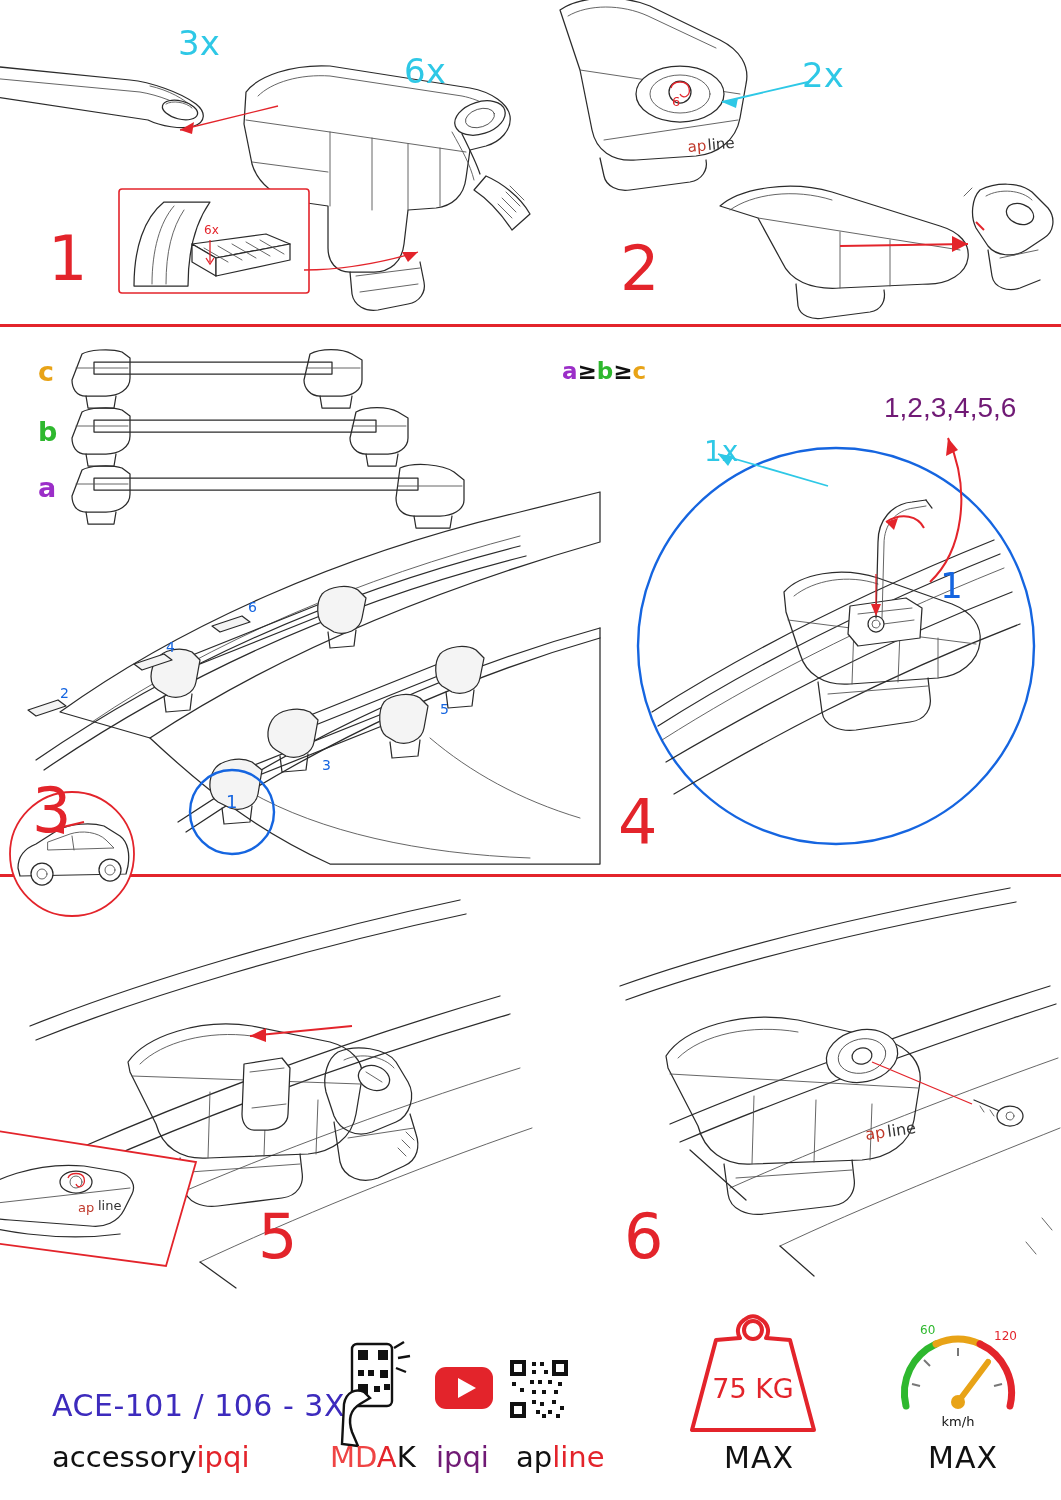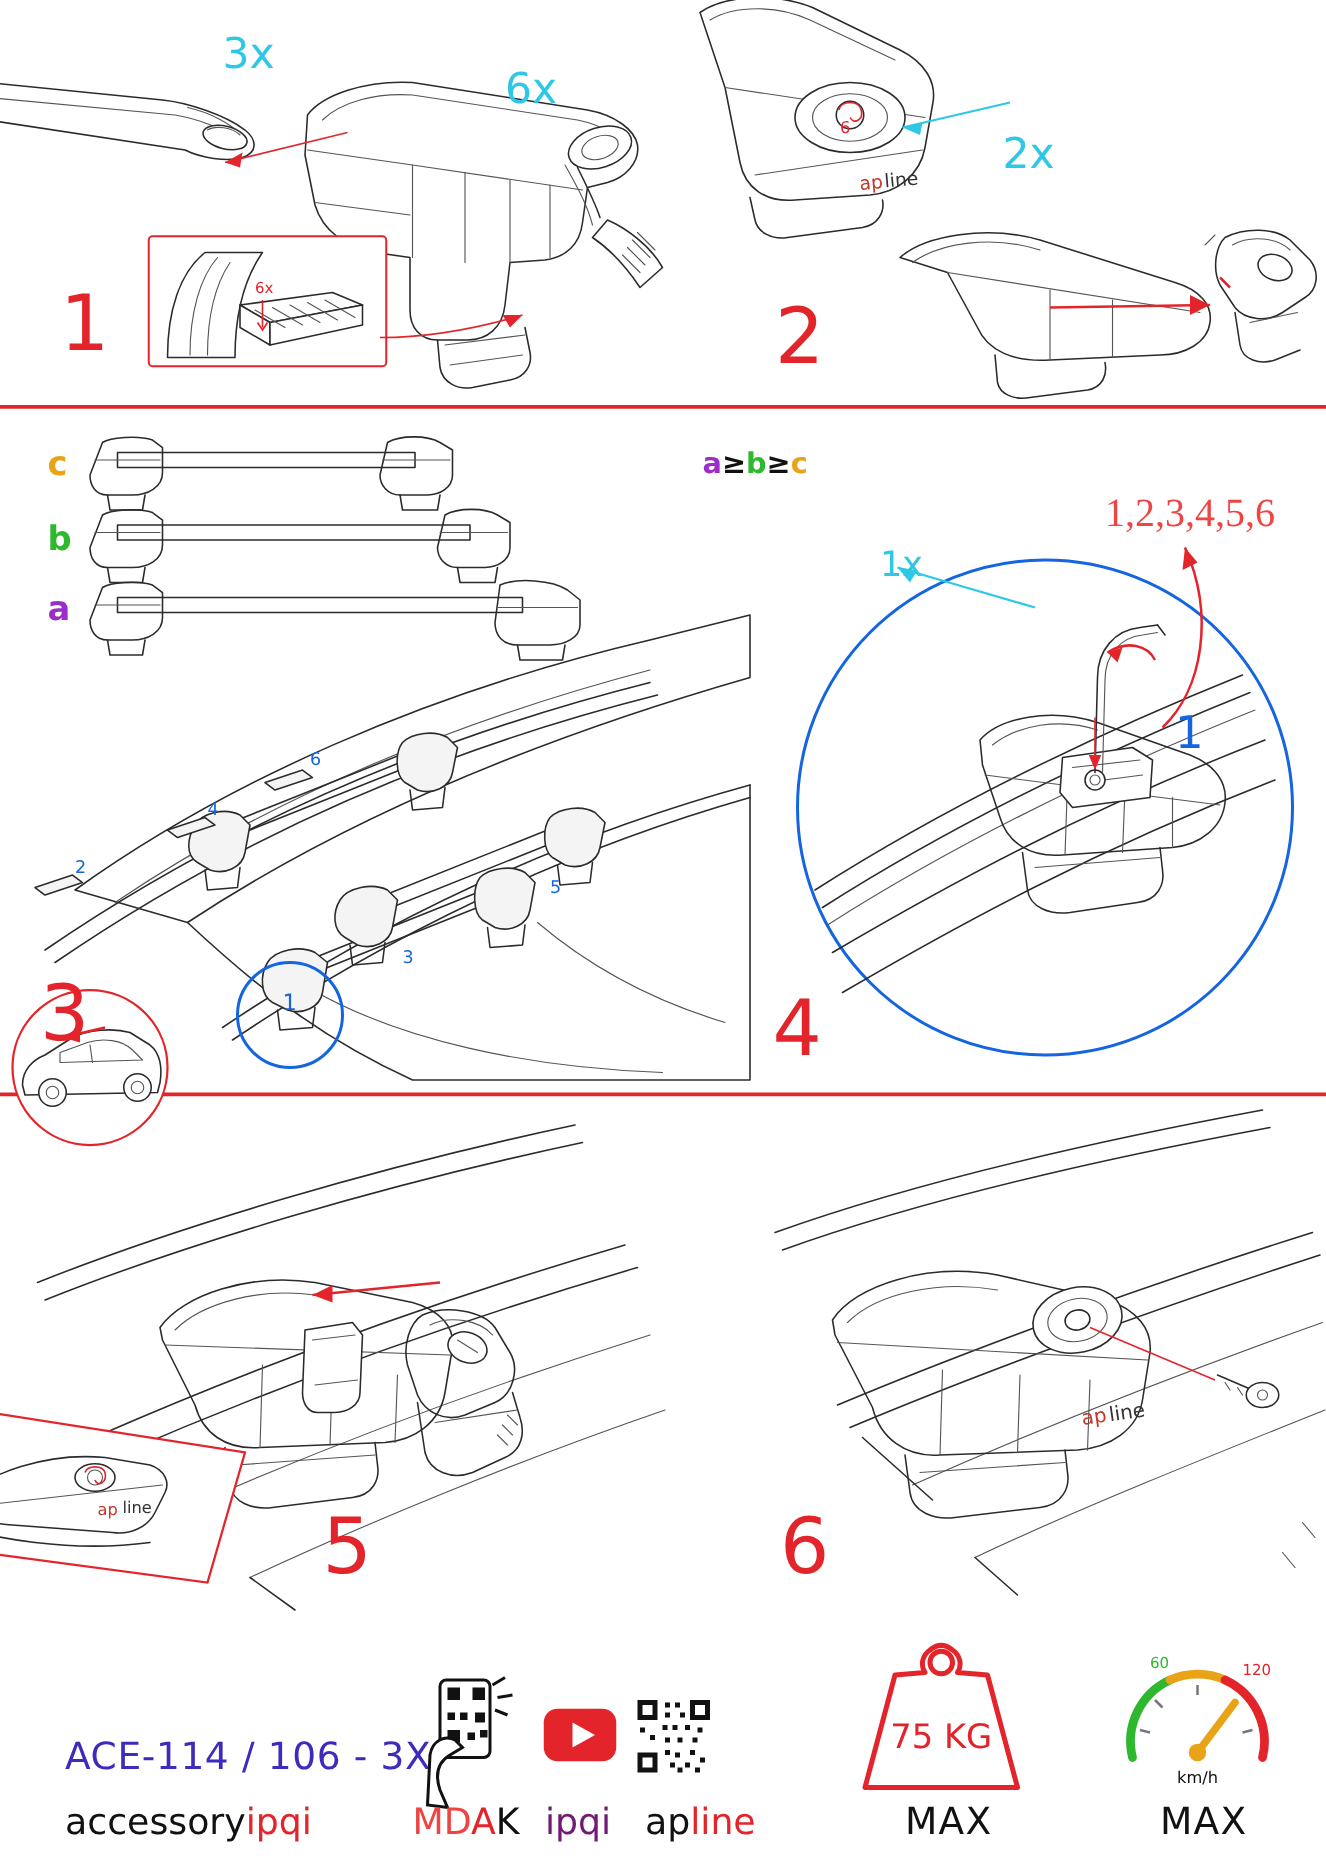--- a/index.html
+++ b/index.html
@@ -211,21 +211,21 @@
       <path class="ln" d="M448,250 L452,276 C454,288 468,292 480,288 L500,280"></path>
       <path class="ln-t" d="M460,258 L498,250"></path>
 
       <path class="red" d="M300,246 L428,244"></path>
       <path fill="#e3242b" d="M428,244 L412,236 L412,252 Z"></path>
       <path class="red" d="M444,230 L436,222"></path>
 
       <path class="ln-t" d="M424,196 L432,188"></path>
     </svg>
 
-    <div class="abs qty" style="left:262px;top:58px;margin-top:48px;">2x</div>
+    <div class="abs qty" style="left:262px;top:58px;">2x</div>
     <svg class="abs" style="left:164px;top:74px;" width="110" height="36" viewBox="0 0 110 36">
       <path class="cyan" d="M104,8 L18,28"></path>
       <path fill="#2ec8e6" d="M18,28 L34,24 L32,34 Z"></path>
     </svg>
 
     <div class="abs stepnum" style="left:80px;top:238px;">2</div>
   </div>
 
   <div class="abs" style="left:0;top:326px;width:600px;height:548px;">
 
@@ -338,21 +338,21 @@
 
     <div class="abs stepnum" style="left:32px;top:454px;">3</div>
   </div>
 
   <div class="abs" style="left:562px;top:358px;font-family:'DejaVu Sans',sans-serif;font-size:23px;font-weight:bold;">
     <span style="color:#9b2ec8;">a</span><span style="color:#111;">≥</span><span style="color:#2eb82e;">b</span><span style="color:#111;">≥</span><span style="color:#e8a317;">c</span>
   </div>
 
   <div class="abs" style="left:600px;top:326px;width:461px;height:548px;">
 
-    <div class="abs" style="left:284px;top:66px;font-family:Liberation Serif, serif;font-size:32px;color:#ef4444;">1,2,3,4,5,6</div>
+    <div class="abs" style="left:284px;top:66px;font-family:Liberation Sans, sans-serif;font-size:28px;color:#701a75;">1,2,3,4,5,6</div>
 
     <div class="abs qty" style="left:104px;top:112px;font-size:28px;">1x</div>
 
     <svg class="abs" style="left:0;top:0;" width="461" height="548" viewBox="0 0 461 548">
 
       <circle class="blue" cx="236" cy="320" r="198"></circle>
 
       <path class="ln" d="M52,386 C140,330 250,272 394,214"></path>
       <path class="ln" d="M58,400 C146,344 256,286 400,228"></path>
       <path class="ln" d="M66,436 C158,382 268,322 412,266"></path>
@@ -491,21 +491,21 @@
       <ellipse class="ln-w" cx="470" cy="240" rx="13" ry="10"></ellipse>
       <circle class="ln-t" cx="470" cy="240" r="4"></circle>
       <path class="ln-t" d="M440,230 L444,236"></path>
       <path class="ln-t" d="M450,234 L454,240"></path>
     </svg>
     <div class="abs stepnum" style="left:84px;top:330px;">6</div>
   </div>
 
   <div class="abs" style="left:0;top:1300px;width:1061px;height:200px;">
 
-    <div class="abs" id="footer-model" style="left:52px;top:88px;">ACE-114 / 106 - 3X</div>
+    <div class="abs" id="footer-model" style="left:52px;top:88px;">ACE-101 / 106 - 3X</div>
 
     <div class="abs brand-row" style="left:52px;top:140px;">
       <span class="b-accessory">accessory</span><span class="b-part">ipqi</span>
     </div>
 
     <svg class="abs" style="left:340px;top:40px;" width="72" height="110" viewBox="0 0 72 110">
       <rect x="12" y="4" width="40" height="62" rx="5" fill="#fff" stroke="#111" stroke-width="2.4"></rect>
       <g fill="#111">
         <rect x="18" y="10" width="10" height="10"></rect>
         <rect x="38" y="10" width="10" height="10"></rect>

